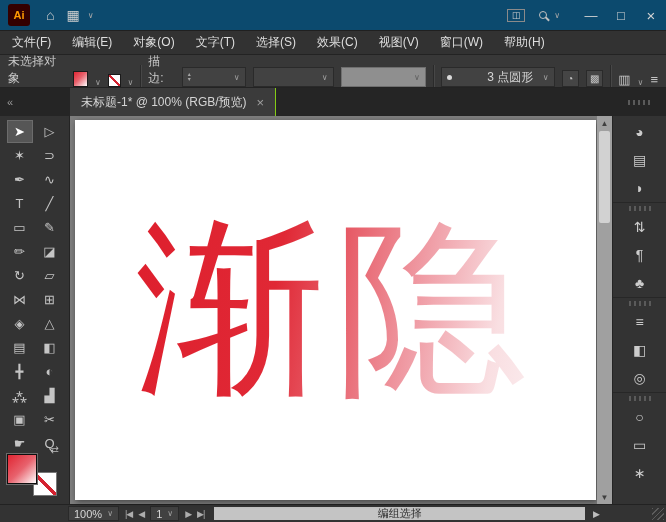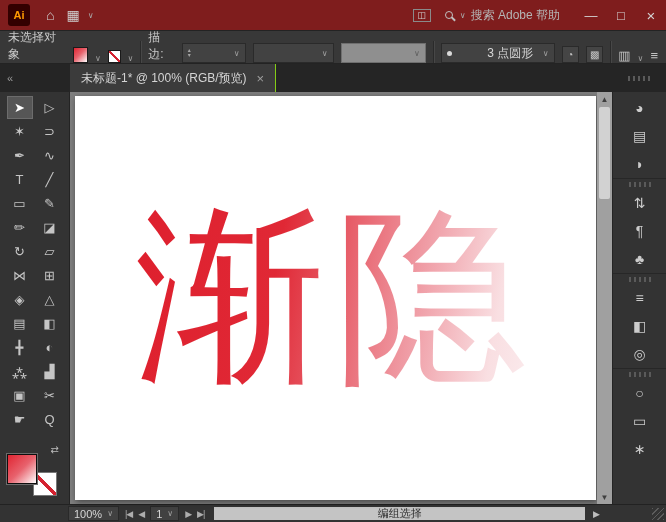--- a/index.html
+++ b/index.html
@@ -1,21 +1,21 @@
 <!DOCTYPE html>
 <html><head>
 <meta charset="utf-8">
 <style>
   *{box-sizing:border-box;margin:0;padding:0}
   html,body{width:666px;height:522px;overflow:hidden}
   body{font-family:"Liberation Sans",sans-serif;background:#333;color:#ccc;-webkit-user-select:none}
   .app{width:666px;height:522px;display:flex;flex-direction:column;position:relative}
 
   
-  .titlebar{height:30px;background:#7f1d1d;display:flex;justify-content:space-between;padding-left:8px;flex:0 0 auto}
+  .titlebar{height:30px;background:#0c4a6e;display:flex;justify-content:space-between;padding-left:8px;flex:0 0 auto}
   .tb-left,.tb-right{display:flex;align-items:center;height:100%}
   .ai-badge{width:22px;height:22px;background:#330000;color:#ff9a00;font-weight:bold;font-size:11px;display:flex;align-items:center;justify-content:center;border-radius:3px;margin-right:10px}
   .tb-icon{color:#cfcfcf;font-size:14px;margin:0 6px;display:flex;align-items:center;justify-content:center}
   .tb-caret{font-size:8px;color:#a8a8a8;margin-left:2px}
   .doc-layout{border:1px solid #8a8a8a;width:18px;height:13px;font-size:9px;color:#cfcfcf;display:flex;align-items:center;justify-content:center;margin-right:14px}
   .search{display:flex;align-items:center;gap:5px;color:#b5b5b5;font-size:12px;margin-right:16px}
   .mag{width:8px;height:8px;border:1.5px solid #c0c0c0;border-radius:50%;position:relative;display:inline-block}
   .mag::after{content:"";position:absolute;width:5px;height:1.5px;background:#c0c0c0;transform:rotate(45deg);right:-4px;bottom:-1px}
   .winbtn{width:30px;height:30px;display:flex;align-items:center;justify-content:center;color:#d4d4d4;font-size:13px}
   .winbtn.close{font-size:15px}
@@ -98,28 +98,38 @@
       <span class="ai-badge">Ai</span>
       <span class="tb-icon">⌂</span>
       <span class="tb-icon">▦</span>
       <span class="tb-caret">∨</span>
     </div>
     <div class="tb-right">
       <span class="doc-layout">◫</span>
       <span class="search">
         <span class="mag"></span>
         <span class="tb-caret">∨</span>
-        <span>搜索 Adobe 帮助</span>
       </span>
       <span class="winbtn">—</span>
       <span class="winbtn">□</span>
       <span class="winbtn close">×</span>
     </div>
   </header>
 
+  <nav class="menubar">
+    <span class="menu-item">文件(F)</span>
+    <span class="menu-item">编辑(E)</span>
+    <span class="menu-item">对象(O)</span>
+    <span class="menu-item">文字(T)</span>
+    <span class="menu-item">选择(S)</span>
+    <span class="menu-item">效果(C)</span>
+    <span class="menu-item">视图(V)</span>
+    <span class="menu-item">窗口(W)</span>
+    <span class="menu-item">帮助(H)</span>
+  </nav>
 
   <div class="controlbar">
     <span>未选择对象</span>
     <span class="swatch-fill"></span>
     <span class="caret">∨</span>
     <span class="swatch-stroke"></span>
     <span class="caret">∨</span>
     <span class="vr"></span>
     <span>描边:</span>
     <span class="combo w70">

